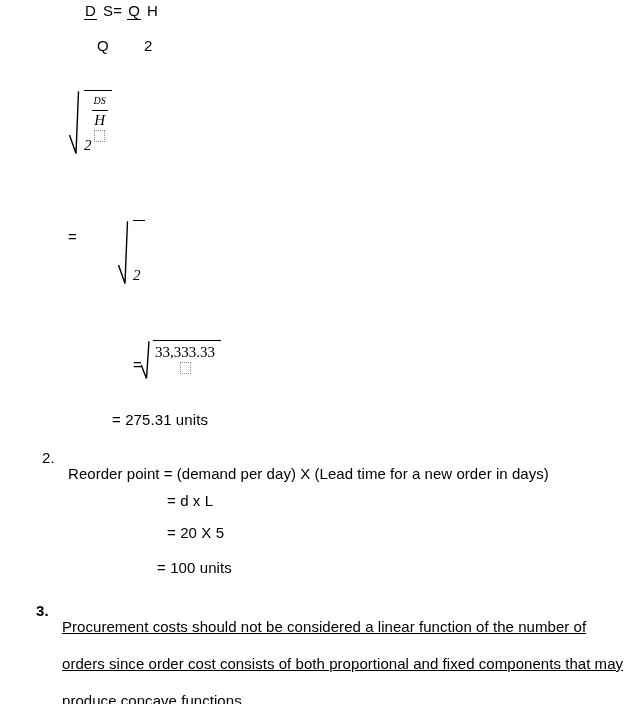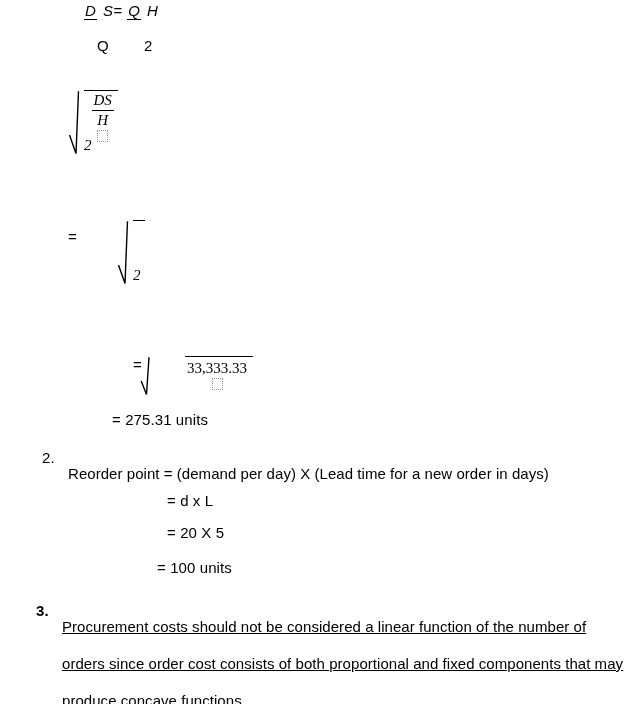--- a/index.html
+++ b/index.html
@@ -28,21 +28,21 @@
 
   
   #eoq-balance-equation {
     left: 84px;
     top: 2px;
     font-size: 15px;
     line-height: 18px;
     letter-spacing: 0.2px;
     white-space: nowrap;
   }
-  #eoq-balance-equation .row1 { display: block; height: 20px; font-style: italic; }
+  #eoq-balance-equation .row1 { display: block; height: 20px; }
   #eoq-balance-equation .row2 { display: block; height: 20px; margin-top: 15px; }
 
   .frac-num-u {
     display: inline-block;
     border-bottom: 1.4px solid #000;
     padding: 0 1px 1px 1px;
     line-height: 15px;
   }
 
   .sp-a { display: inline-block; width: 6px; }
@@ -81,21 +81,21 @@
   }
 
   .fracbox {
     display: inline-block;
     text-align: center;
     font-family: "Liberation Serif", serif;
     font-style: italic;
   }
   .fracbox .num {
     display: block;
-    font-size: 15px;
+    font-size: 10px;
     line-height: 17px;
     border-bottom: 1.3px solid #000;
     padding: 0 2px 1px 2px;
   }
   .fracbox .den {
     display: block;
     font-size: 15px;
     line-height: 17px;
     padding: 1px 2px 0 2px;
   }
@@ -190,21 +190,21 @@
         <path d="M1.5 45 L8 63.5 L10.5 1.2" fill="none" stroke="#000" stroke-width="1.4"></path>
       </svg>
     </div>
     <div class="radicand">
       <span class="coef">2</span>
     </div>
   </div>
 
   <div class="eqline" style="left:133px; top:356px;">=</div>
 
-  <div class="radical" id="radical-value" style="left:140px; top:356px;gap:32px;">
+  <div class="radical" id="radical-value" style="left:140px; top:340px;">
     <div class="sqrt-glyph">
       <svg width="13" height="40" viewBox="0 0 13 40" aria-hidden="true">
         <path d="M1.2 25 L6.5 38.5 L9 1.2" fill="none" stroke="#000" stroke-width="1.4"></path>
       </svg>
     </div>
     <div class="radicand">
       <span class="fracbox">
         <span class="den upright" style="font-size:15px; line-height:18px;">33,333.33</span>
         <span class="ph-wrap">
           <span class="placeholder-box"></span>

